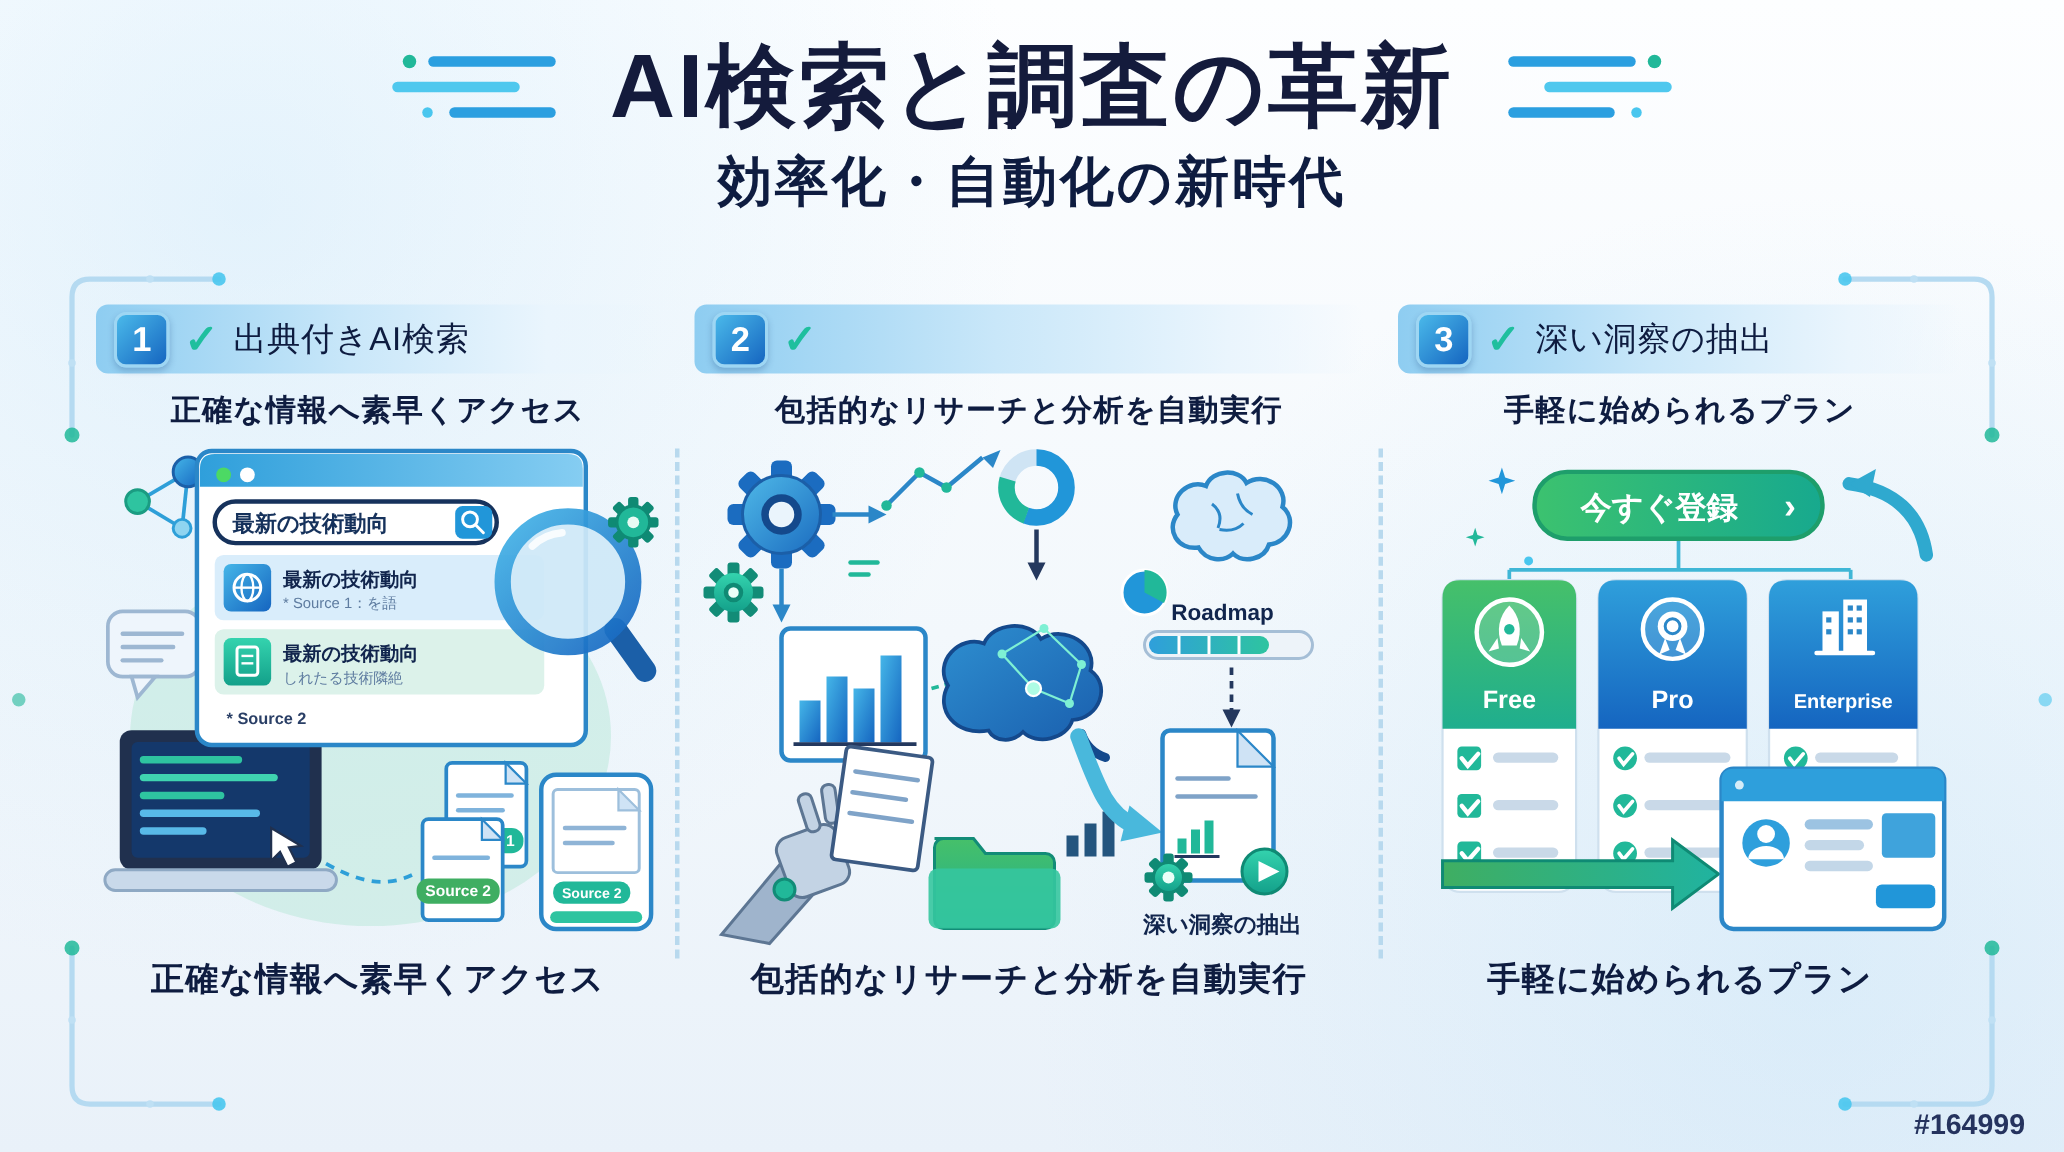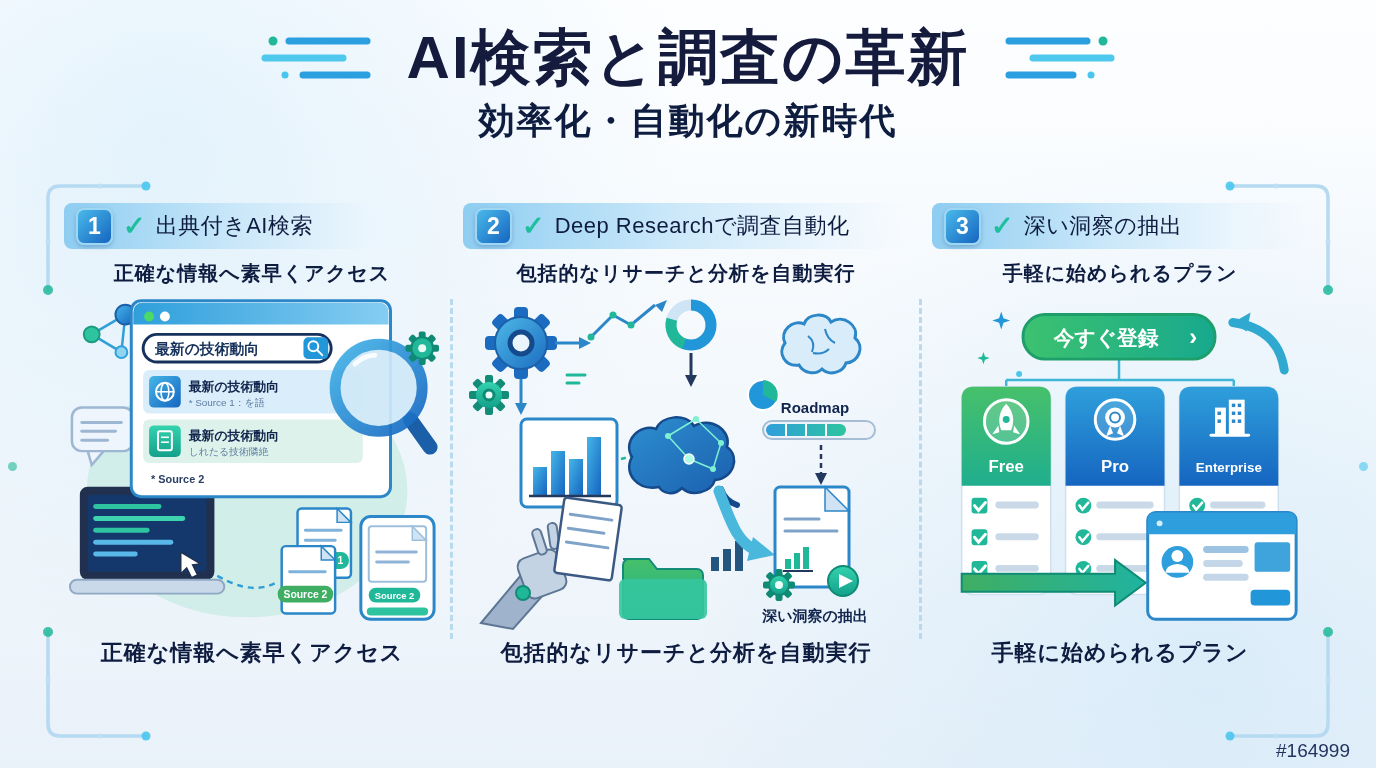--- a/index.html
+++ b/index.html
@@ -45,21 +45,21 @@
     color:#fff;font-weight:bold;font-size:23px;
     display:flex;align-items:center;justify-content:center;
     border:2px solid #9ed6f3;box-shadow:0 2px 4px rgba(20,60,120,.25);
   }
   .check{color:#1fbf9e;font-size:27px;font-weight:bold;line-height:1}
   .col-title{font-size:22px;font-weight:normal;color:#0e1c40;letter-spacing:.5px;white-space:nowrap}
   .col-sub{margin-top:11px;font-size:20px;font-weight:bold;color:#0e1c40;letter-spacing:1px}
   .art{width:100%;height:345px;margin-top:4px}
   .art text{font-family:"Liberation Sans", sans-serif}
   .col-caption{font-size:22px;font-weight:bold;color:#0e1c40;margin-top:2px;letter-spacing:1px}
-  .watermark{position:absolute;bottom:6px;right:26px;font-size:19px;font-weight:normal;color:#25335e}
+  .watermark{position:absolute;bottom:6px;right:26px;font-size:19px;font-weight:bold;color:#25335e}
 </style>
 </head>
 <body>
 
 <div class="stage">
 
   <svg width="0" height="0" style="position:absolute" aria-hidden="true">
     <defs>
       <linearGradient id="gBlue" x1="0" y1="0" x2="1" y2="1">
         <stop offset="0" stop-color="#45b6e8"></stop>
@@ -281,21 +281,20 @@
 
       <div class="col-caption">正確な情報へ素早くアクセス</div>
     </section>
 
     <div class="sep"></div>
 
     <section class="col c2">
       <div class="col-header">
         <div class="num-badge">2</div>
         <span class="check">✓</span>
-        <span class="col-title">Deep Researchで調査自動化</span>
       </div>
       <div class="col-sub">包括的なリサーチと分析を自動実行</div>
 
       <svg class="art" viewBox="0 0 446 345">
         <g transform="translate(58,52)">
           <rect x="-7" y="-36" width="14" height="72" rx="4" fill="#1b6cc0"></rect>
           <rect x="-7" y="-36" width="14" height="72" rx="4" fill="#1b6cc0" transform="rotate(45)"></rect>
           <rect x="-7" y="-36" width="14" height="72" rx="4" fill="#1b6cc0" transform="rotate(90)"></rect>
           <rect x="-7" y="-36" width="14" height="72" rx="4" fill="#1b6cc0" transform="rotate(135)"></rect>
           <circle r="26" fill="url(#gGear)" stroke="#1b5fa8" stroke-width="2"></circle>

